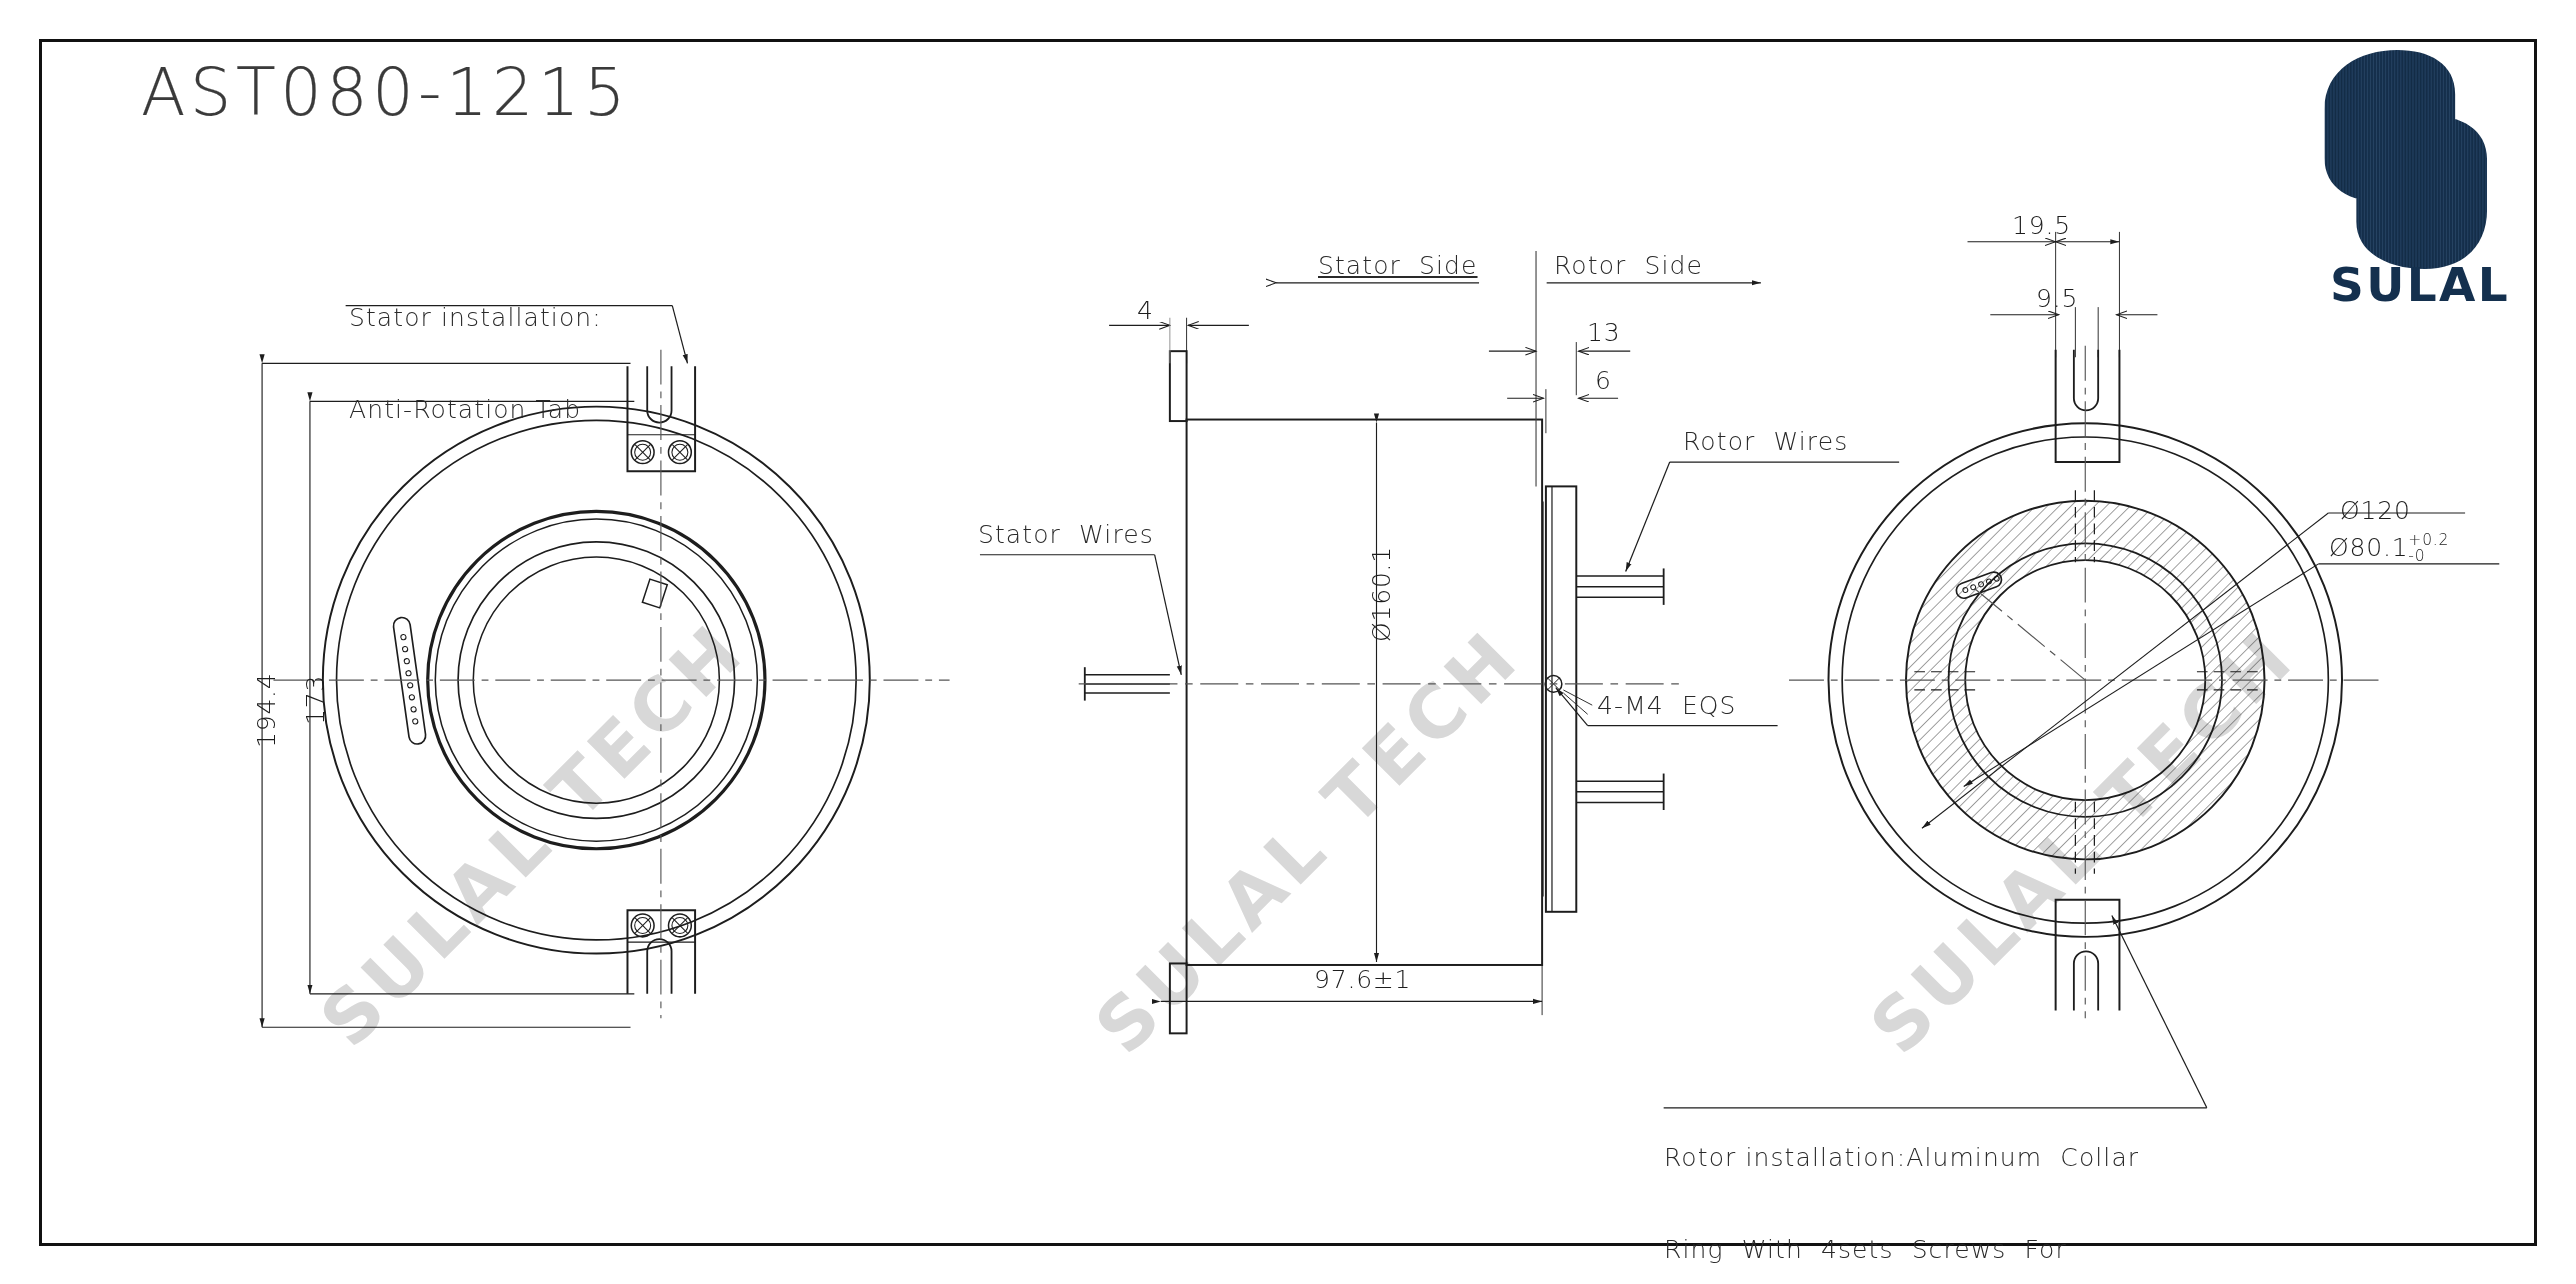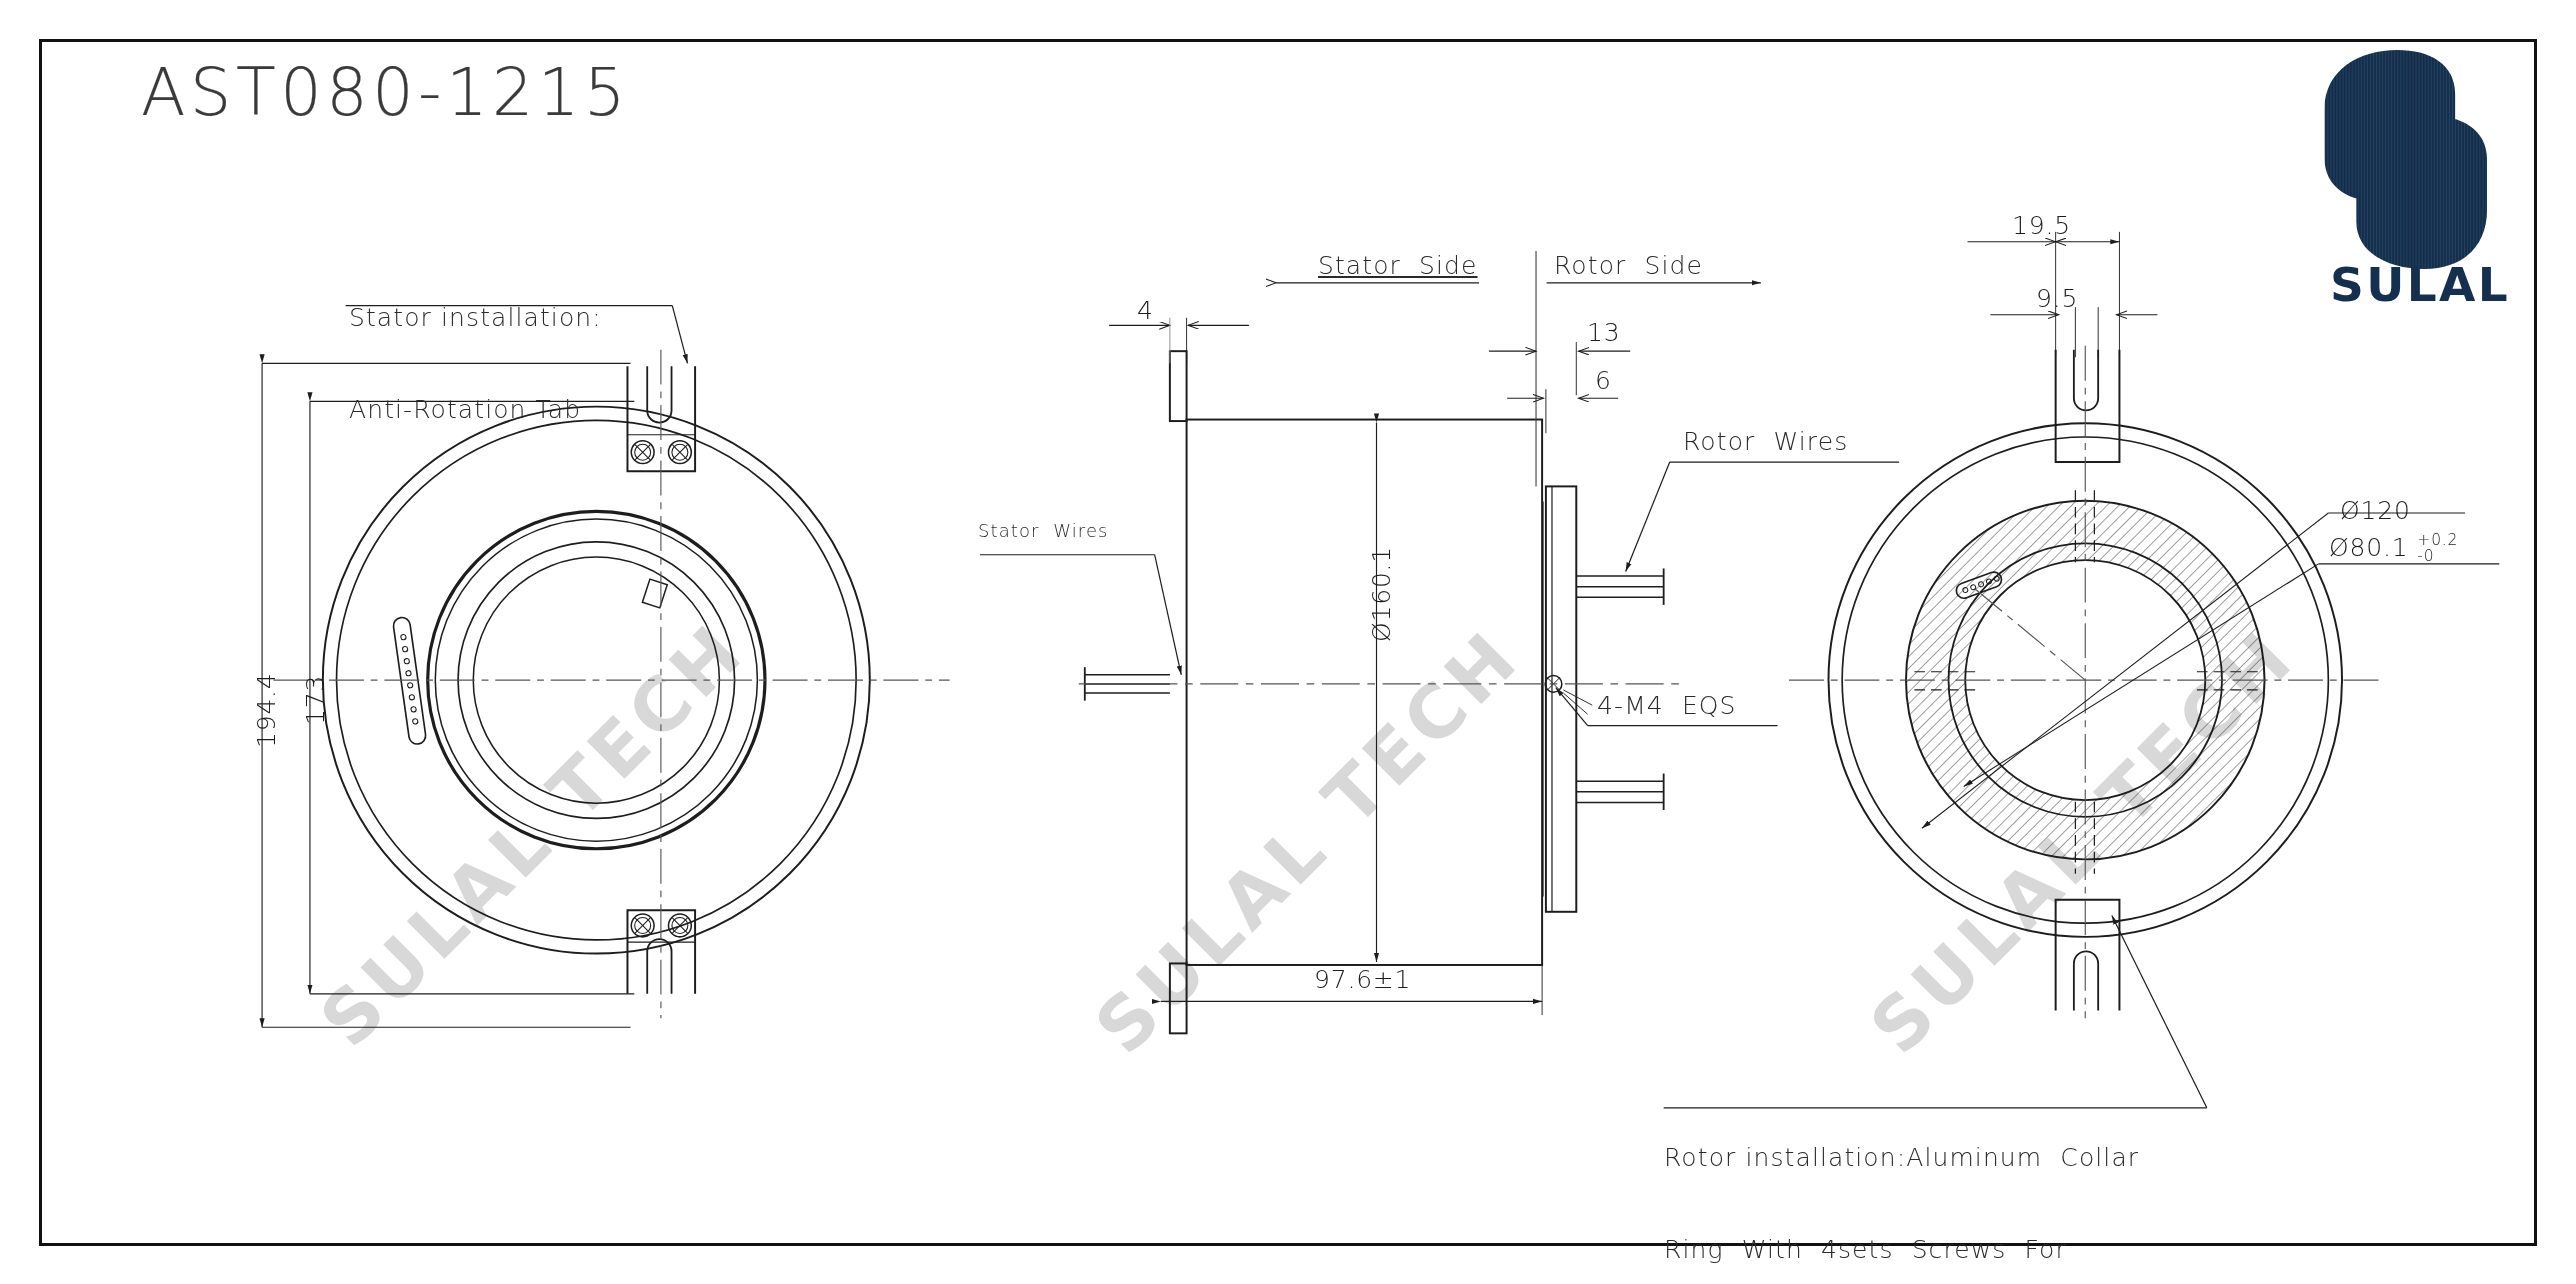--- a/index.html
+++ b/index.html
@@ -99,21 +99,21 @@
     transform-origin: left top;
     pointer-events: none;
     user-select: none;
   }
   .sup-tol {
     display: inline-block;
     vertical-align: middle;
     font-size: 0.62em;
     line-height: 1.02;
     text-align: left;
-    margin-left: 9px;
+    margin-left: 0;
   }
   .sup-tol span { display: block; }
 </style>
 </head>
 <body>
 
 <div id="root">
 
   <div class="wm" style="left:304px; top:1003px; transform: rotate(-45deg);">SULAL TECH</div>
   <div class="wm" style="left:1079px; top:1010px; transform: rotate(-45deg);">SULAL TECH</div>
@@ -445,21 +445,21 @@
   <div class="dim" style="left:1137px; top:296px; font-size:25px;">4</div>
 
   <div class="dim" style="left:1587px; top:318px; font-size:25px;">13</div>
 
   <div class="dim" style="left:1595px; top:366px; font-size:25px;">6</div>
 
   <div class="dim rot90" style="left:1367px; top:642px; font-size:25px;">Ø160.1</div>
 
   <div class="dim" style="left:1314px; top:965px; font-size:25px;">97.6±1</div>
 
-  <div class="note" style="left:978px; top:520px; font-size:18px;">Stator  Wires</div>
+  <div class="note" style="left:978px; top:520px; font-size:25px;">Stator  Wires</div>
 
   <div class="note" style="left:1683px; top:427px; font-size:25px;">Rotor  Wires</div>
 
   <div class="note" style="left:1597px; top:691px; font-size:25px;">4-M4  EQS</div>
 
   <div class="dim" style="left:2012px; top:211px; font-size:25px;">19.5</div>
 
   <div class="dim" style="left:2036px; top:284px; font-size:25px;">9.5</div>
 
   <div class="dim" style="left:2340px; top:496px; font-size:25px;">Ø120</div>

